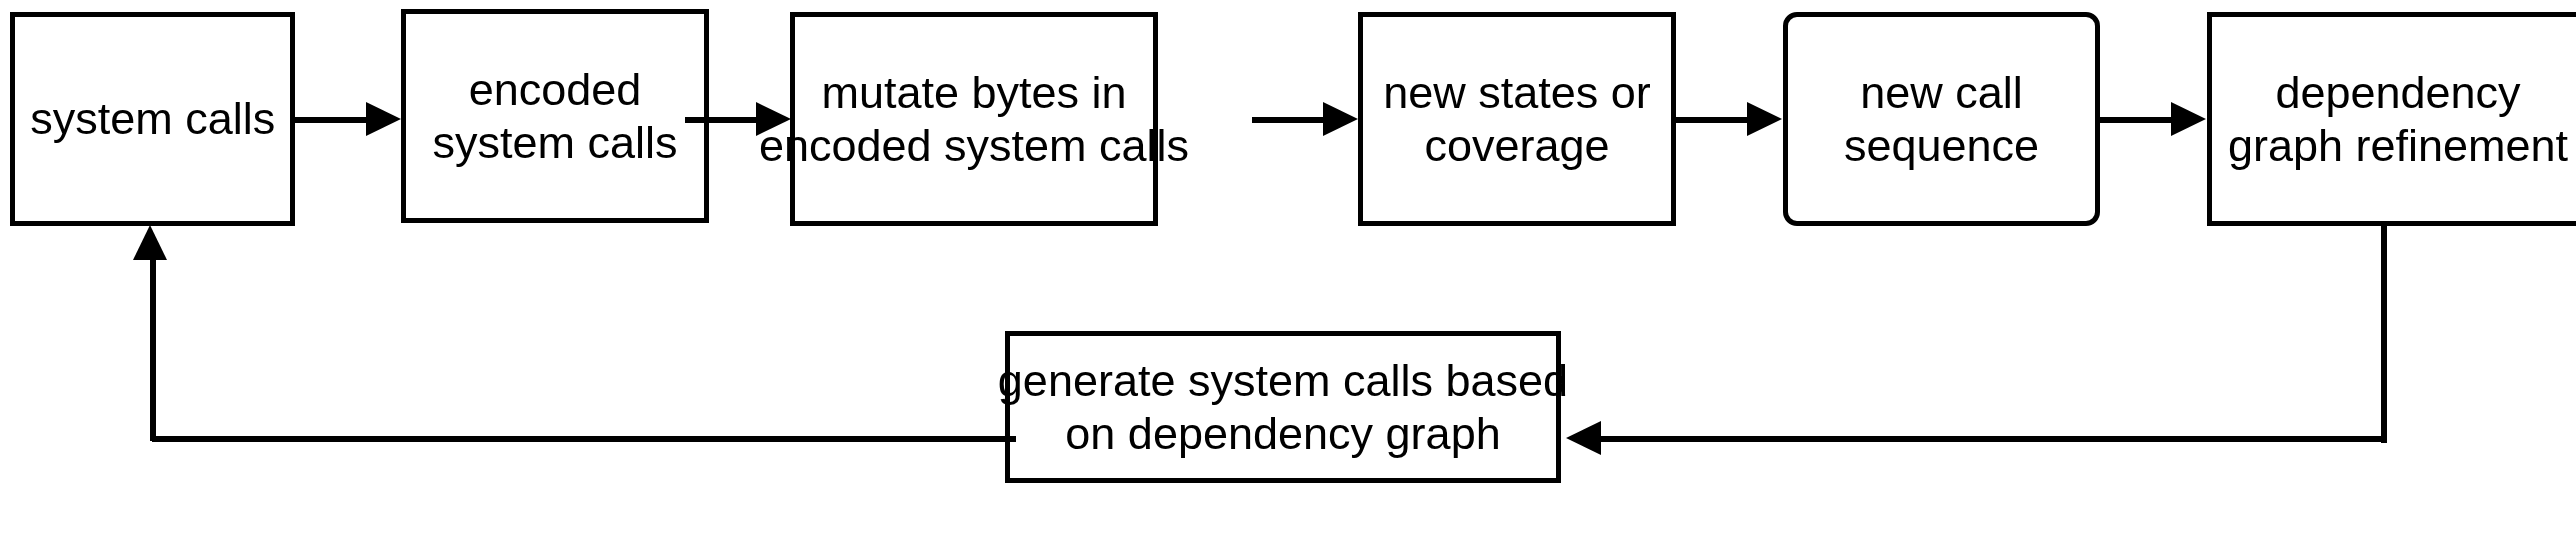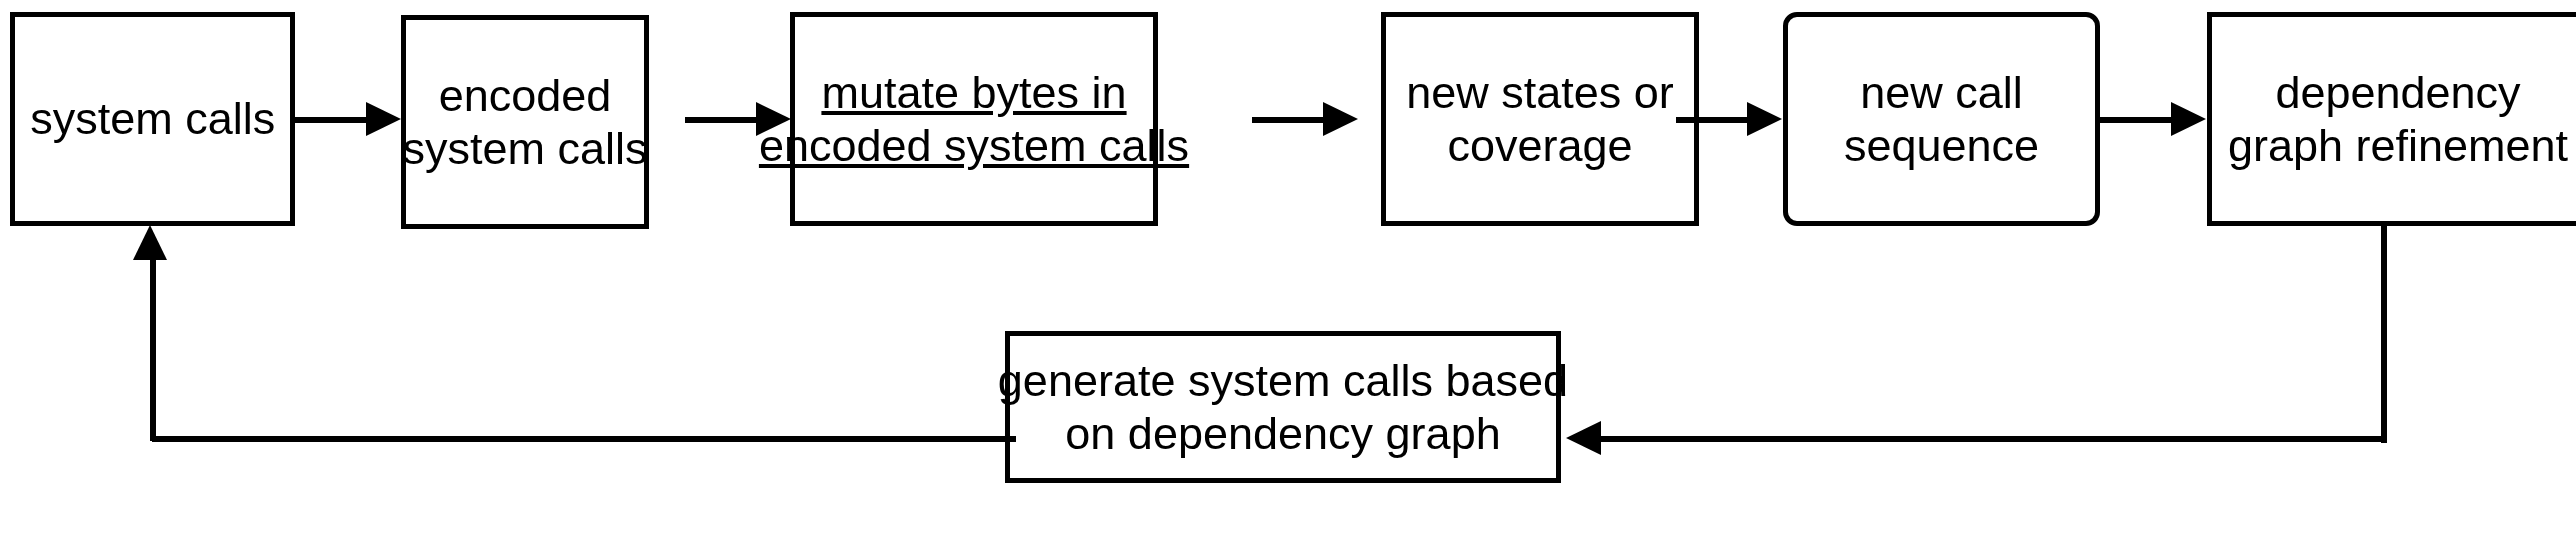--- a/index.html
+++ b/index.html
@@ -28,23 +28,23 @@
     color: #000000;
     font-size: 45px;
     line-height: 1.18;
     text-align: center;
     white-space: nowrap;
   }
   .node .line { display: block; }
 
   
   #node-0 { left: 10.2px;   top: 11.8px;  width: 285px; height: 214px; }
-  #node-1 { left: 401px;  top: 15px;  width: 248px; height: 214px; }
-  #node-2 { left: 790px; top: 11.8px;  width: 368px; height: 214px; text-decoration: underline; }
-  #node-3 { left: 1358px; top: 11.8px;  width: 318px; height: 214px; margin-left: 23px; }
+  #node-1 { left: 401px;  top: 9px;  width: 308px; height: 214px; }
+  #node-2 { left: 790px; top: 11.8px;  width: 368px; height: 214px; }
+  #node-3 { left: 1358px; top: 11.8px;  width: 318px; height: 214px; }
   #node-4 { left: 1783px; top: 11.8px;  width: 317px; height: 214px; border-radius: 14px; }
   #node-5 { left: 2207px; top: 11.8px;  width: 382px; height: 214px; }
   #node-6 { left: 1005px; top: 331px; width: 556px; height: 152px; }
 
   
   .hline, .vline {
     position: absolute;
     background: #000000;
   }
   .hline { height: 5.5px; }

